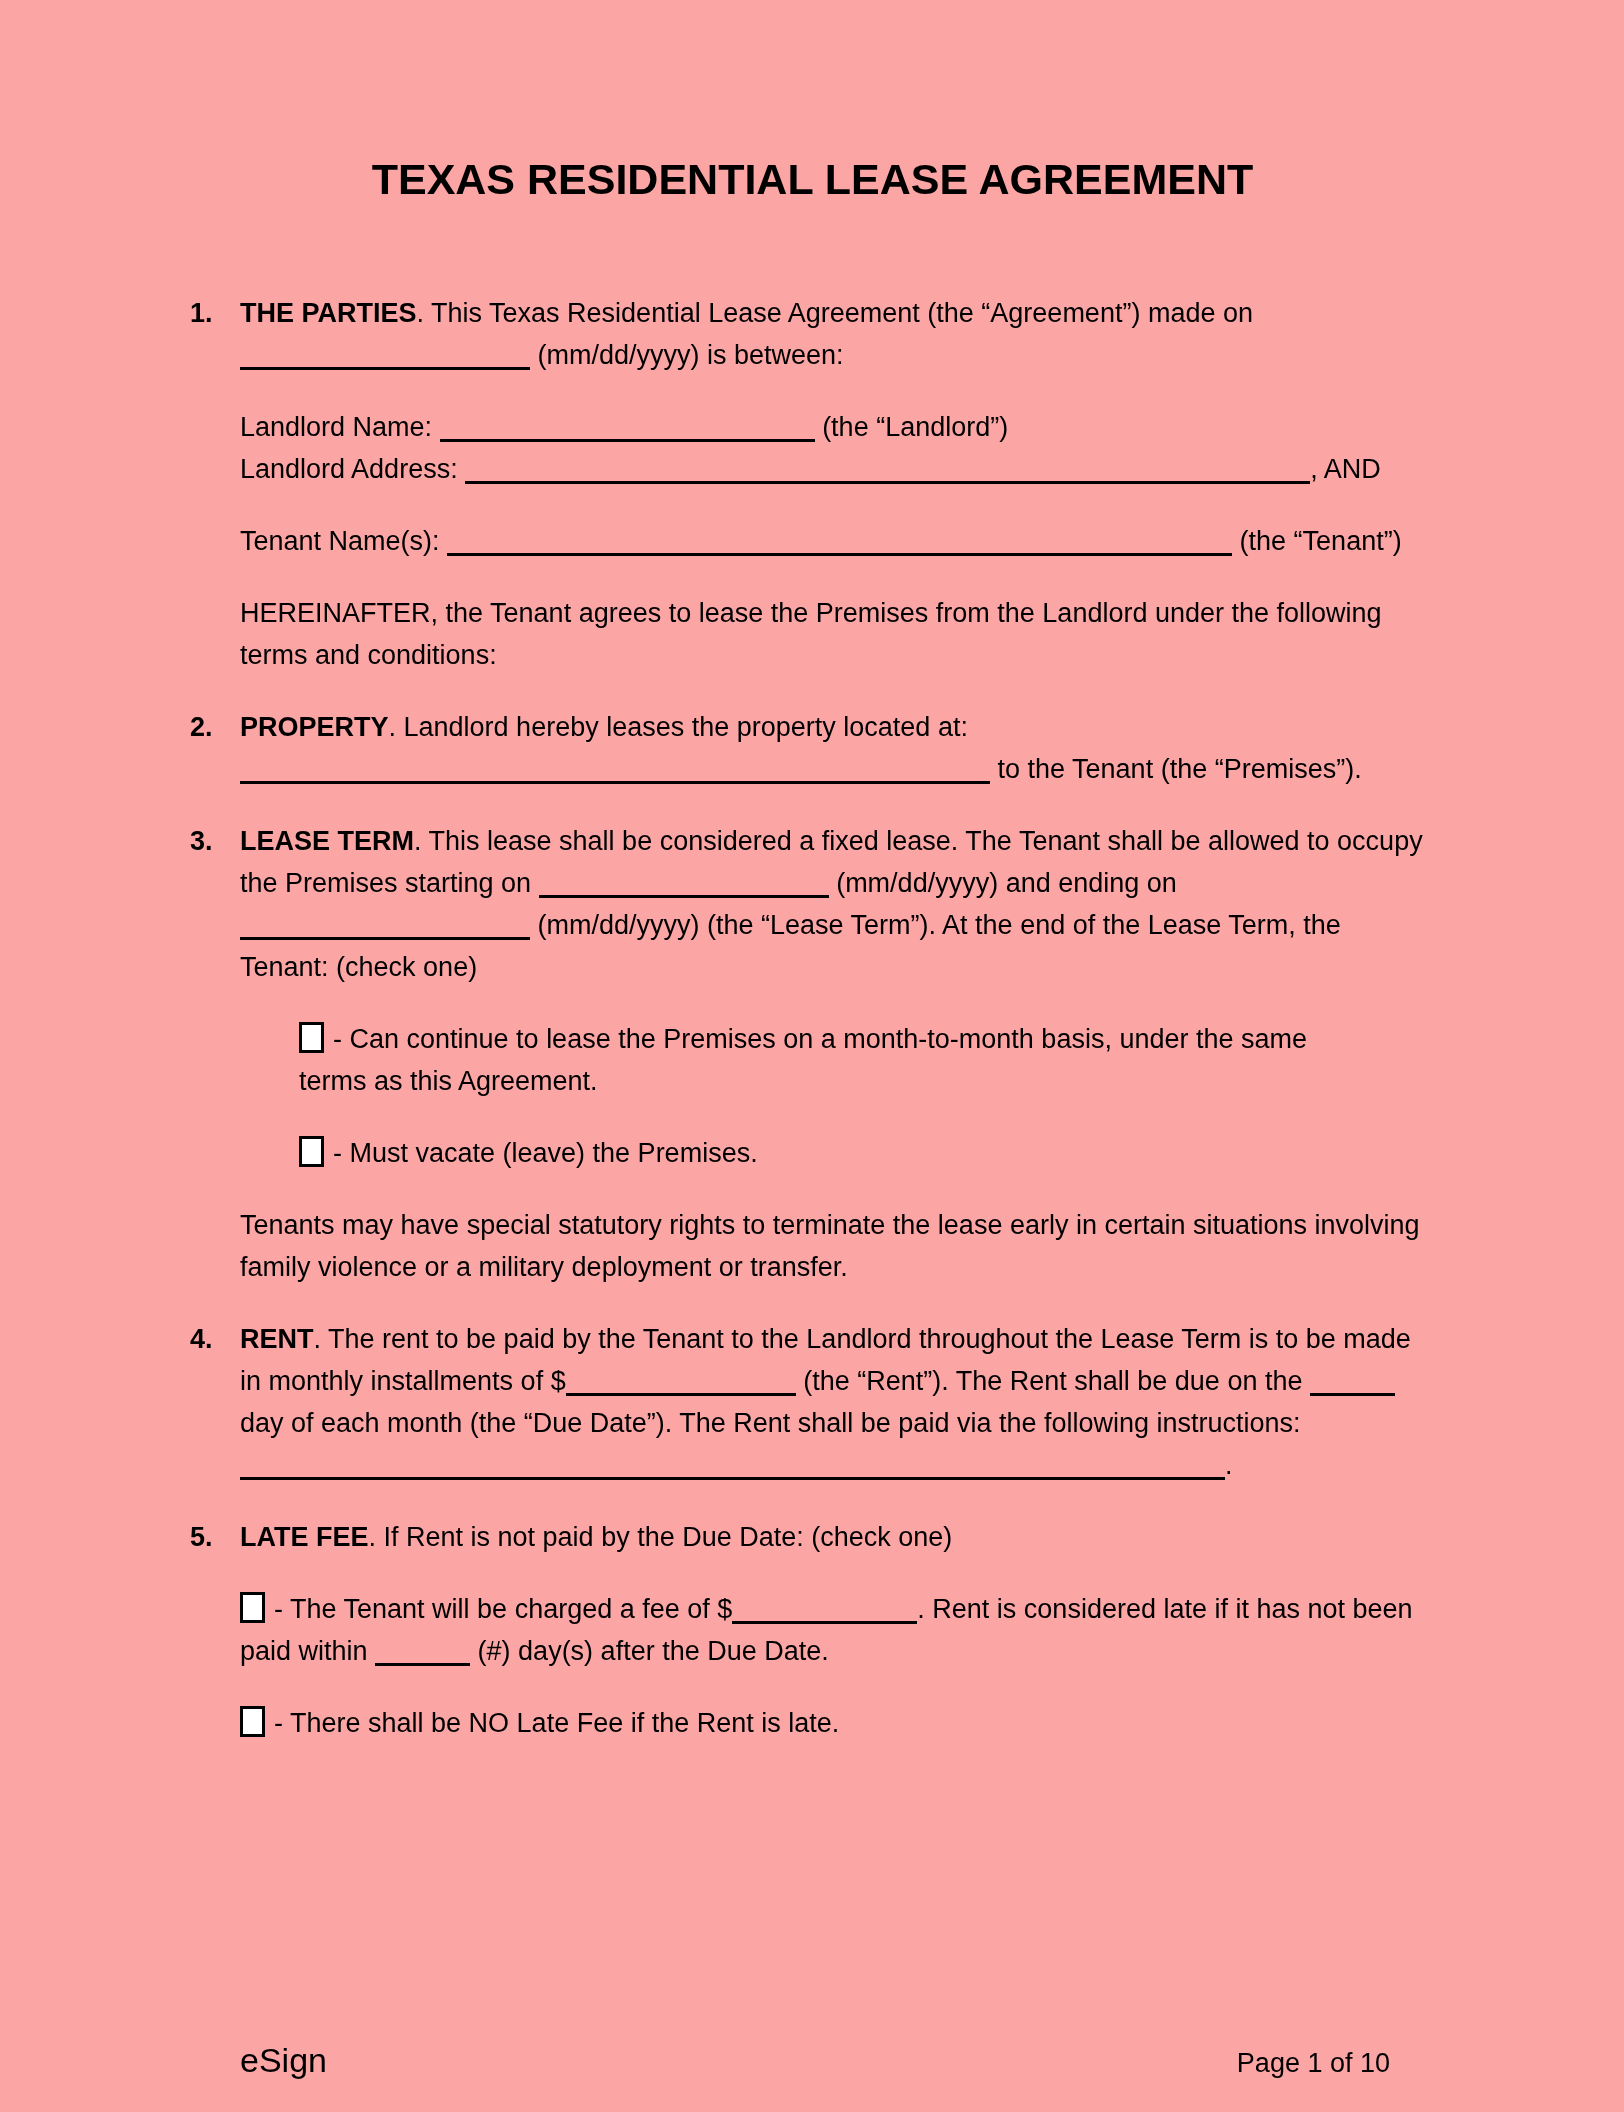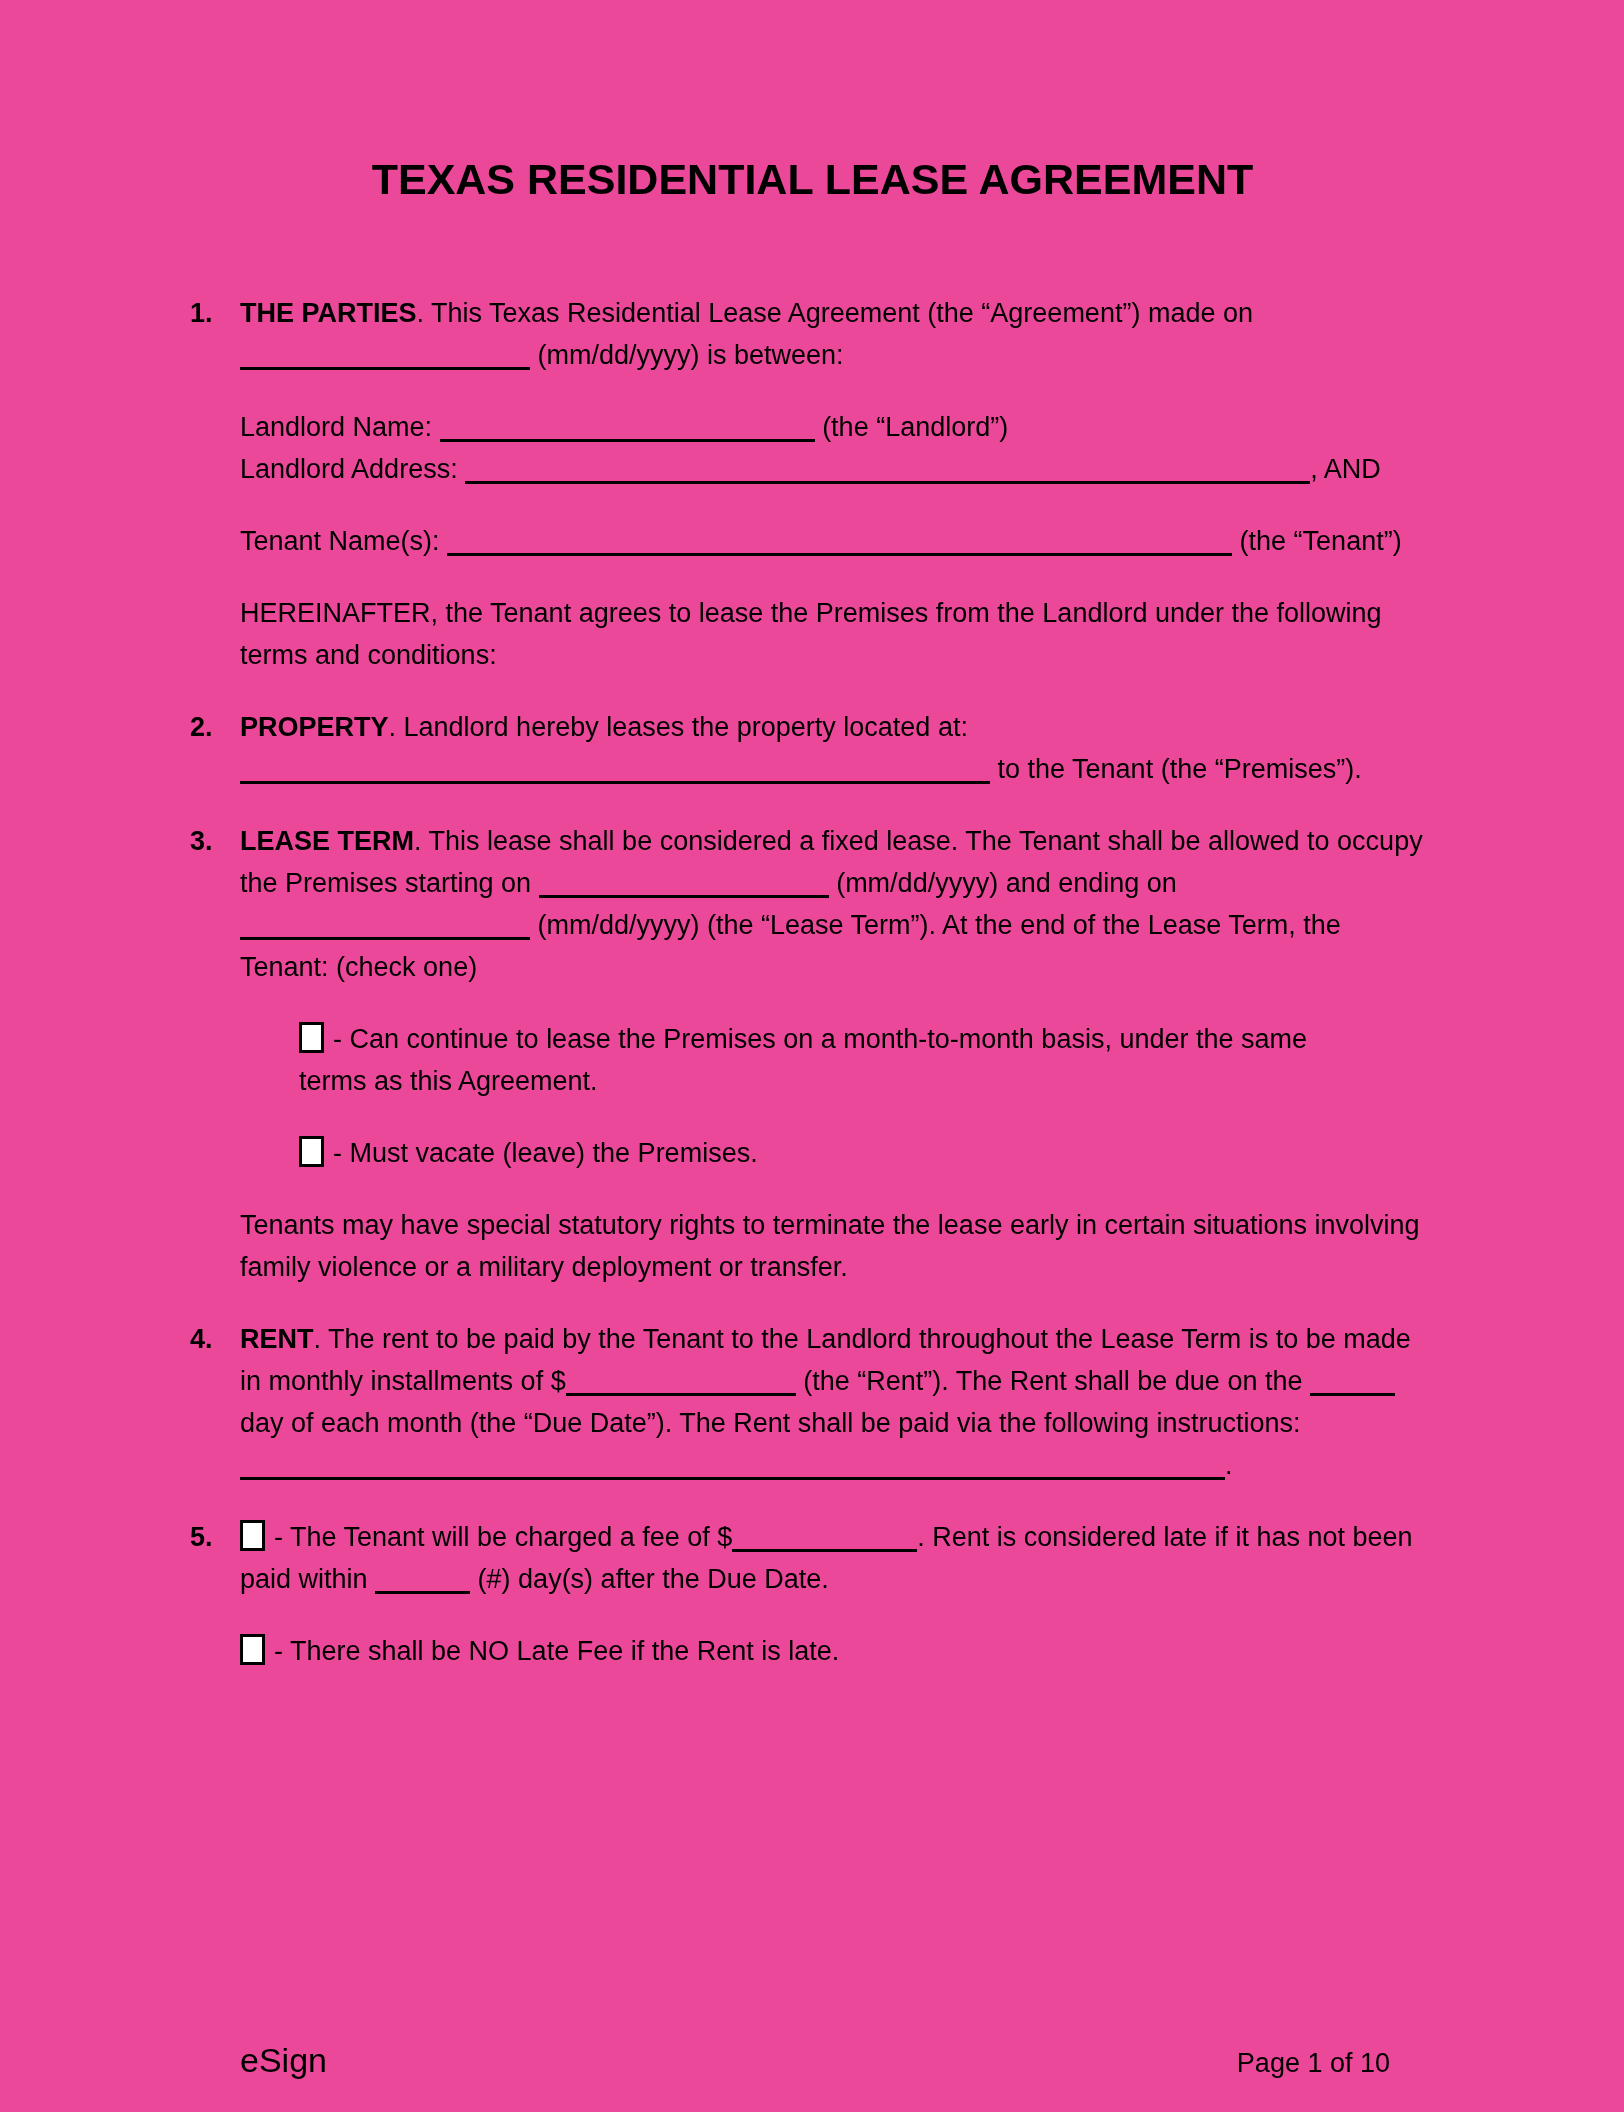--- a/index.html
+++ b/index.html
@@ -1,19 +1,19 @@
 <!DOCTYPE html>
 <html><head>
 <meta charset="utf-8">
 <style>
   html,body{margin:0;padding:0;background:#ffffff;}
   .page{
     position:relative;
     width:1624px;height:2112px;
-    background:#ec4899;color:#000000;
+    background:#fca5a5;color:#000000;
     font-family:"Liberation Sans",sans-serif;
     font-size:27px;line-height:42px;
     box-sizing:border-box;
     padding:150px 189px 0 190px;
     overflow:hidden;
   }
   .title{
     font-size:43px;line-height:58px;font-weight:bold;
     text-align:center;margin:0 0 84px 0;
   }
@@ -85,20 +85,21 @@
   <div class="section">
     <div class="num">4.</div>
     <div class="content">
       <p><span class="b">RENT</span><span>. The rent to be paid by the Tenant to the Landlord throughout the Lease Term is to be made in monthly installments of $</span><span class="blank" style="width:230px"></span><span> (the “Rent”). The Rent shall be due on the </span><span class="blank" style="width:85px"></span><span> day of each month (the “Due Date”). The Rent shall be paid via the following instructions: </span><span class="blank" style="width:985px"></span><span>.</span></p>
     </div>
   </div>
 
   <div class="section">
     <div class="num">5.</div>
     <div class="content">
+      <p><span class="b">LATE FEE</span><span>. If Rent is not paid by the Due Date: (check one)</span></p>
 
       <p><span class="cb"></span><span>- The Tenant will be charged a fee of $</span><span class="blank" style="width:185px"></span><span>. Rent is considered late if it has not been paid within </span><span class="blank" style="width:95px"></span><span> (#) day(s) after the Due Date.</span></p>
 
       <p><span class="cb"></span><span>- There shall be NO Late Fee if the Rent is late.</span></p>
     </div>
   </div>
 
   <div class="footer">
     <span class="brand">eSign</span>
     <span class="pagenum">Page 1 of 10</span>

